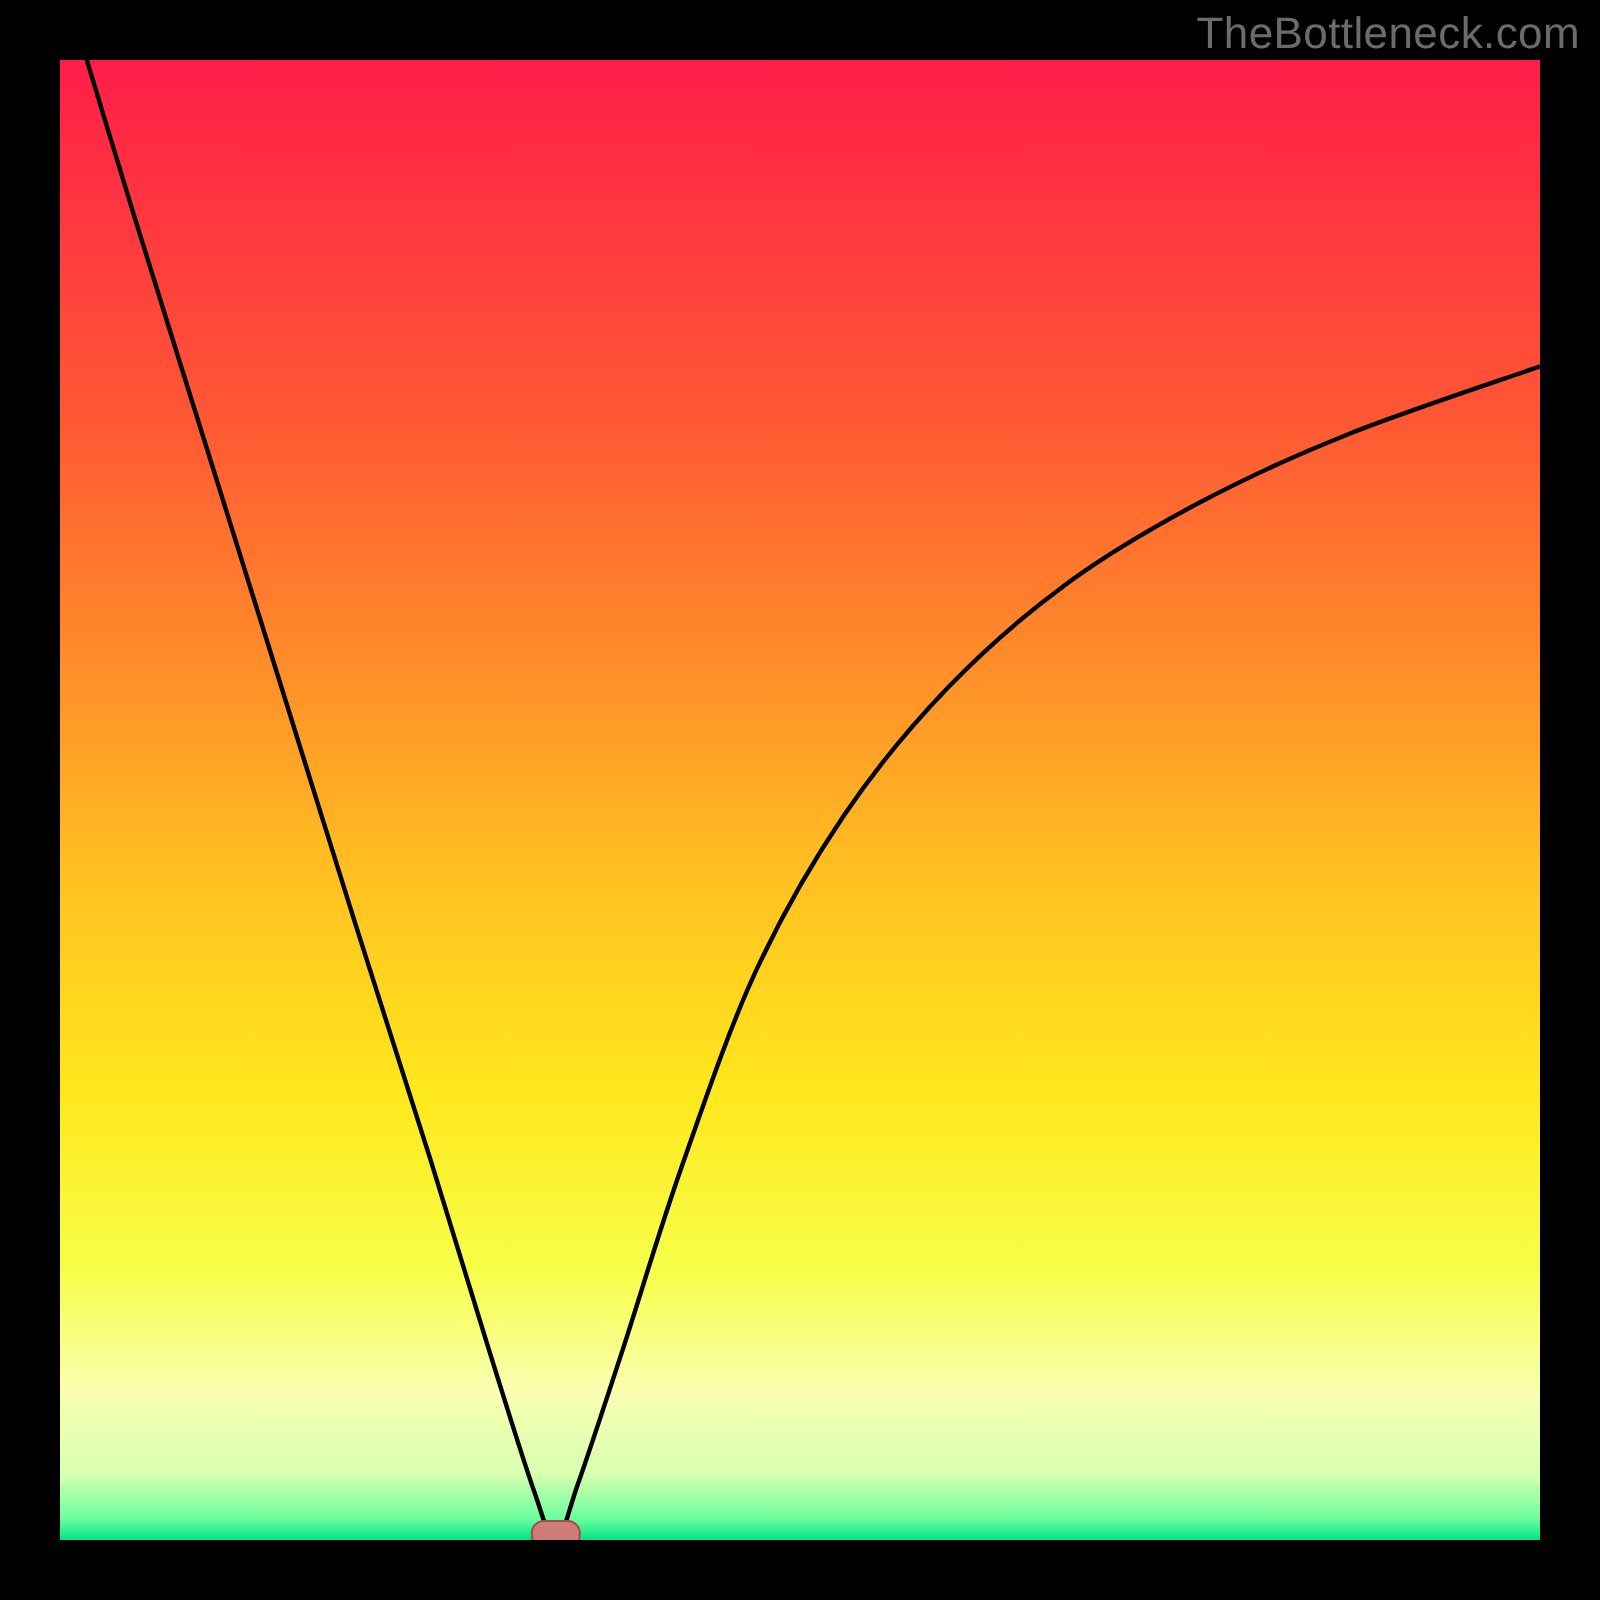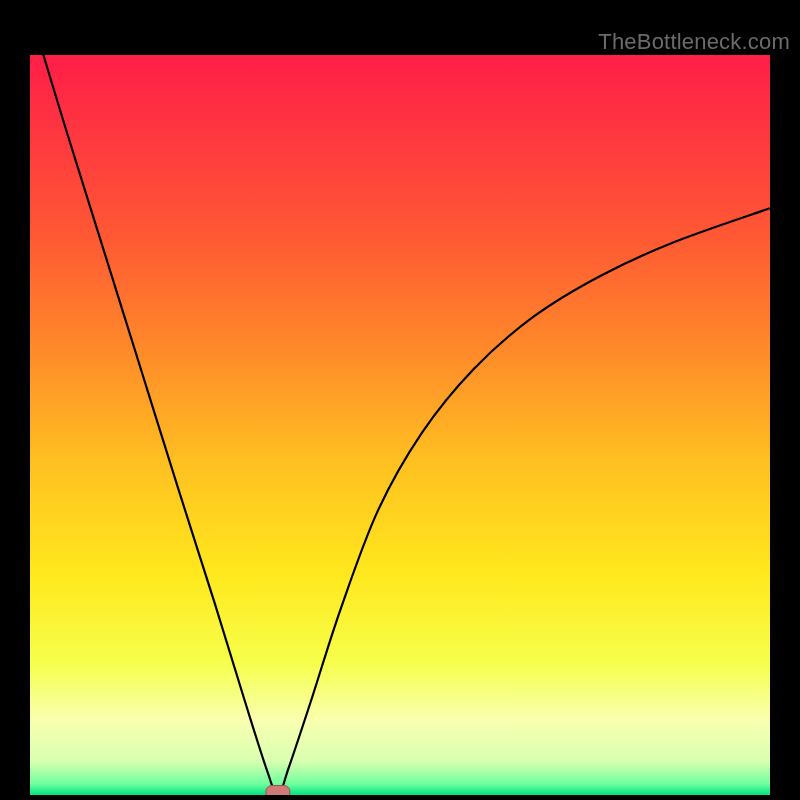--- a/index.html
+++ b/index.html
@@ -9,21 +9,20 @@
     height: 800px;
     overflow: hidden;
     background: #000;
     font-family: Arial, Helvetica, sans-serif;
   }
   .frame {
     position: relative;
     width: 800px;
     height: 676px;
     background: #000;
-    margin-top: 25px;
   }
   .watermark {
     position: absolute;
     top: 4px;
     right: 10px;
     font-size: 22px;
     font-weight: 400;
     color: #6b6b6b;
     letter-spacing: 0.2px;
   }

